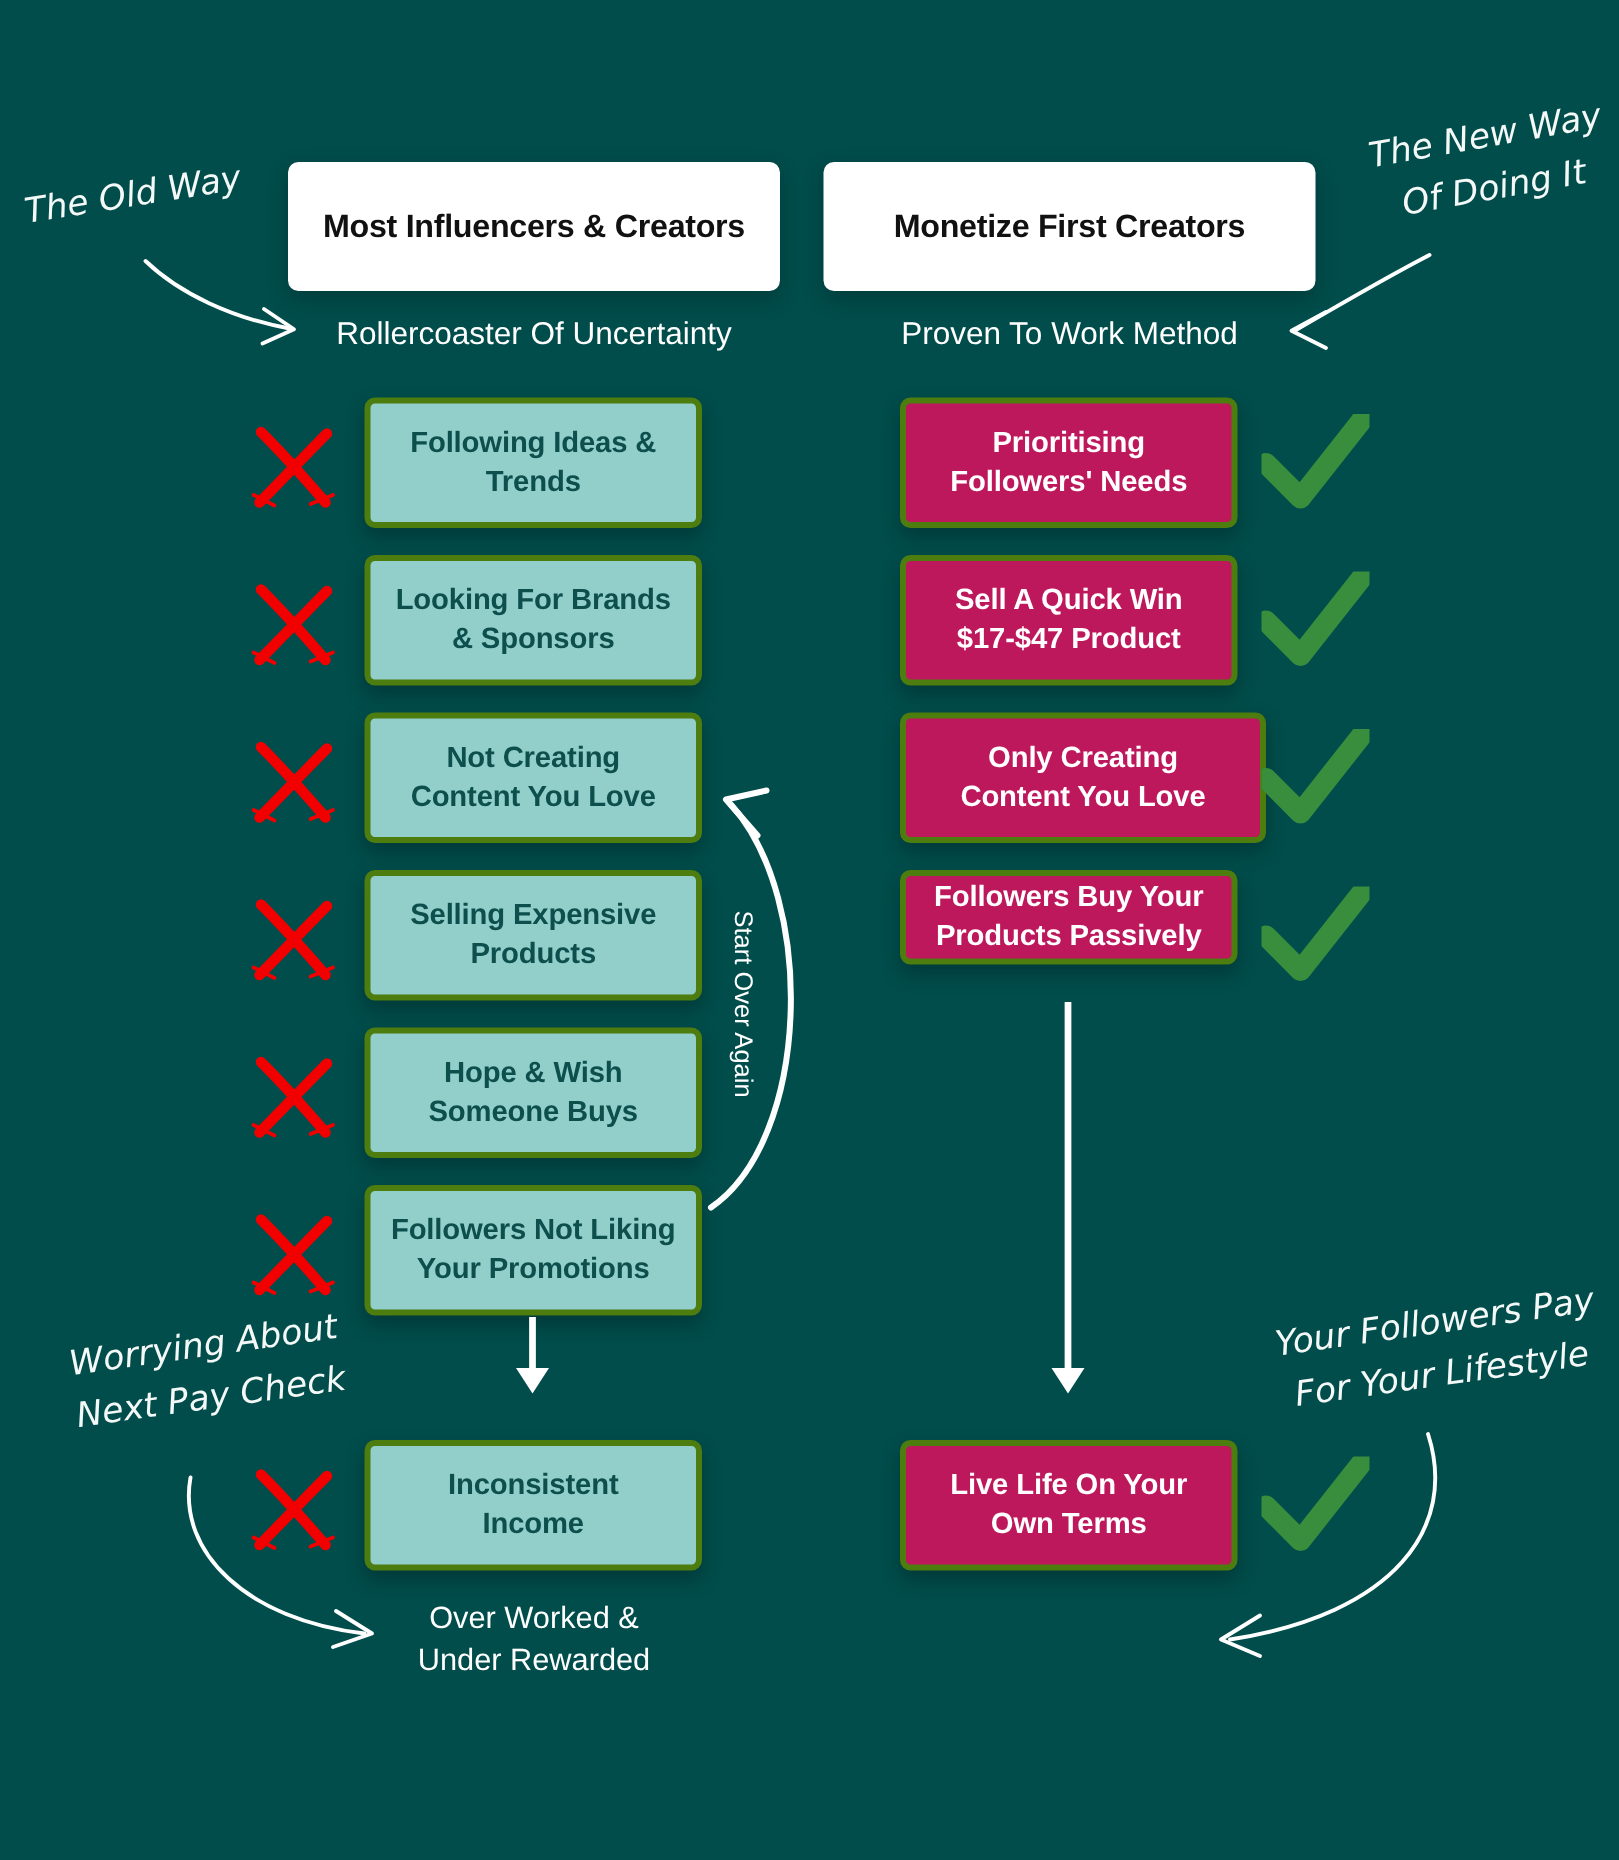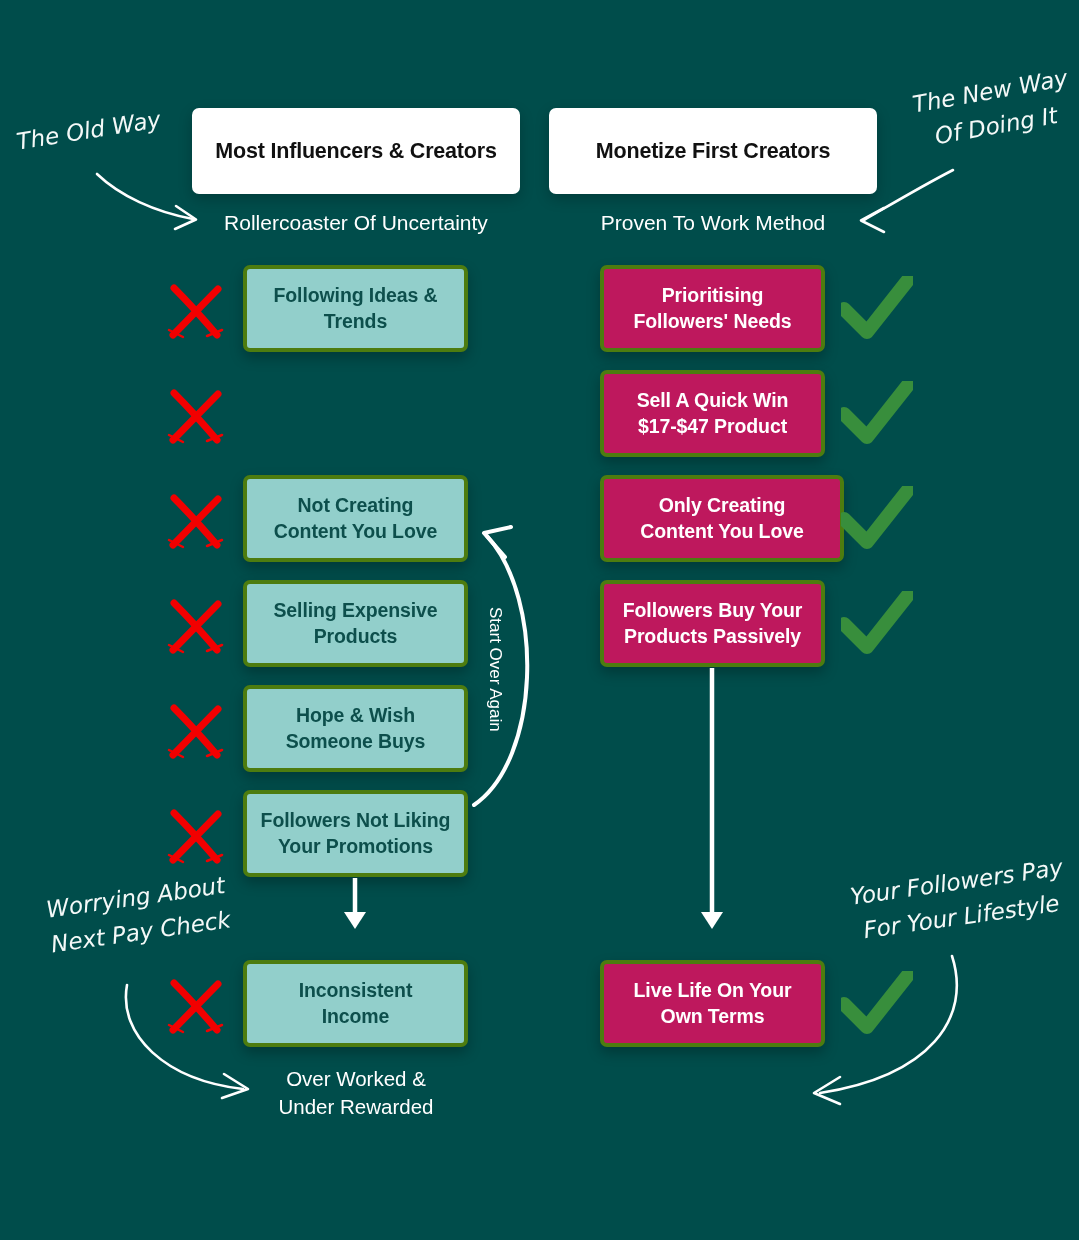--- a/index.html
+++ b/index.html
@@ -177,20 +177,24 @@
   </div>
 
   <div class="subtitle" style="left:192px; top:211px; width:328px;">Rollercoaster Of Uncertainty</div>
 
   <div class="handwritten" style="left:14px; top:125px; transform:rotate(-9deg); transform-origin:left top;">The Old Way</div>
 
   <div class="flow-box box-left" style="left:243px; top:265px; width:225px; height:87px;">
     <span style="white-space: pre-line;">Following Ideas &amp;
 Trends</span>
   </div>
+  <div class="flow-box box-left" style="left:243px; top:370px; width:225px; height:87px;">
+    <span style="white-space: pre-line;">Looking For Brands
+&amp; Sponsors</span>
+  </div>
   <div class="flow-box box-left" style="left:243px; top:475px; width:225px; height:87px;">
     <span style="white-space: pre-line;">Not Creating
 Content You Love</span>
   </div>
   <div class="flow-box box-left" style="left:243px; top:580px; width:225px; height:87px;">
     <span style="white-space: pre-line;">Selling Expensive
 Products</span>
   </div>
   <div class="flow-box box-left" style="left:243px; top:685px; width:225px; height:87px;">
     <span style="white-space: pre-line;">Hope &amp; Wish
@@ -284,21 +288,21 @@
 Followers' Needs</span>
   </div>
   <div class="flow-box box-right" style="left:600px; top:370px; width:225px; height:87px;">
     <span style="white-space: pre-line;">Sell A Quick Win
 $17-$47 Product</span>
   </div>
   <div class="flow-box box-right" style="left:600px; top:475px; width:244px; height:87px;">
     <span style="white-space: pre-line;">Only Creating
 Content You Love</span>
   </div>
-  <div class="flow-box box-right" style="left:600px; top:580px; width:225px; height:87px;">
+  <div class="flow-box box-right" style="left:600px; top:580px; width:225px; height:63px;">
     <span style="white-space: pre-line;">Followers Buy Your
 Products Passively</span>
   </div>
 
   <div class="mark" style="left:841px; top:276px;">
     <svg width="72" height="66" viewBox="0 0 72 66" xmlns="http://www.w3.org/2000/svg">
       <path d="M3 33 L26 56 L67 4" stroke="#388e3c" stroke-width="14" fill="none" stroke-linecap="round" stroke-linejoin="round"></path>
     </svg>
   </div>
   <div class="mark" style="left:841px; top:381px;">

